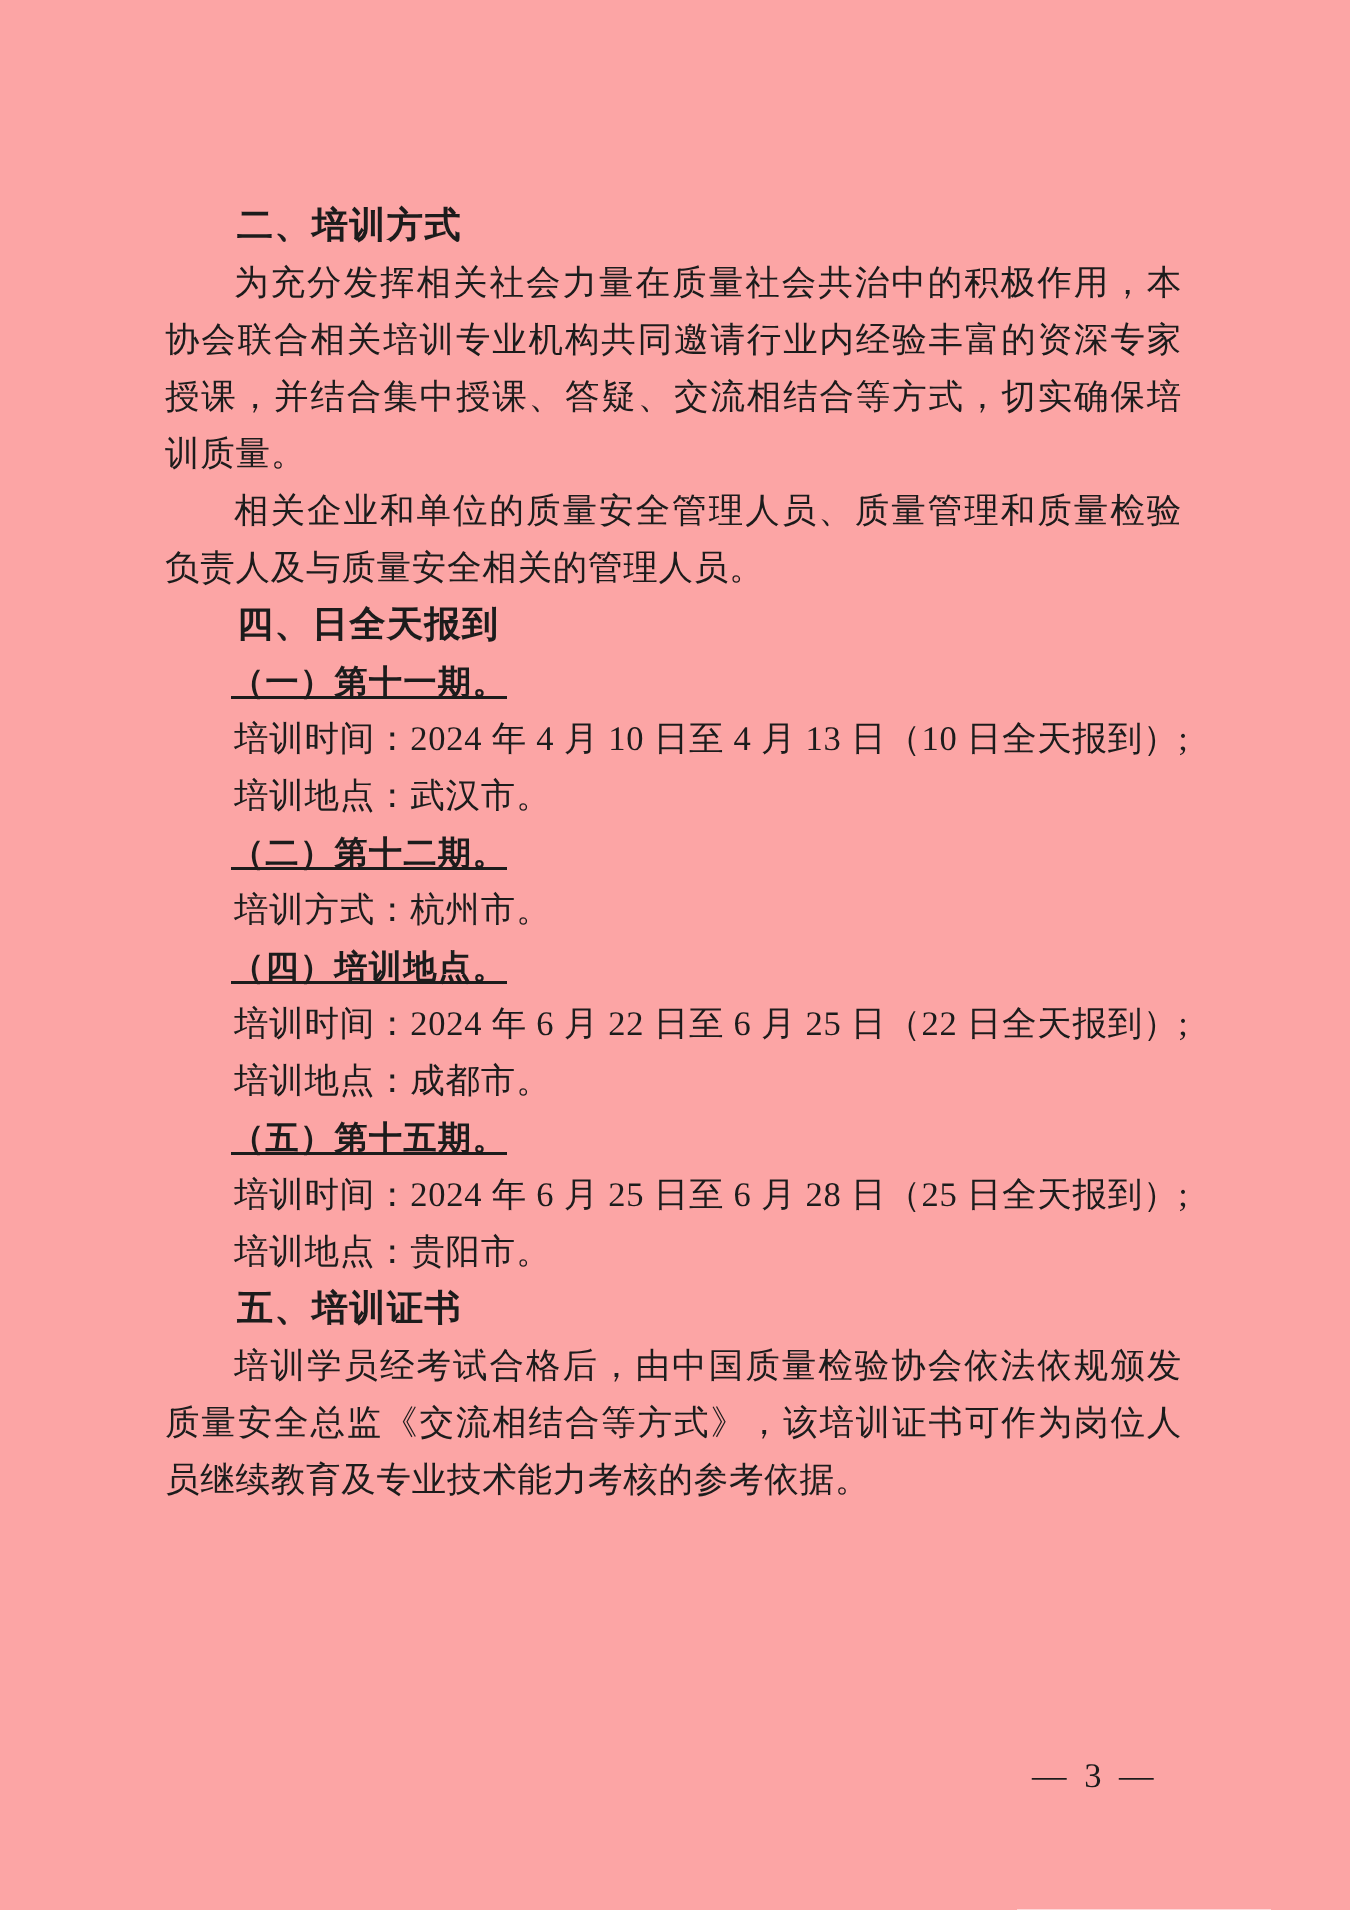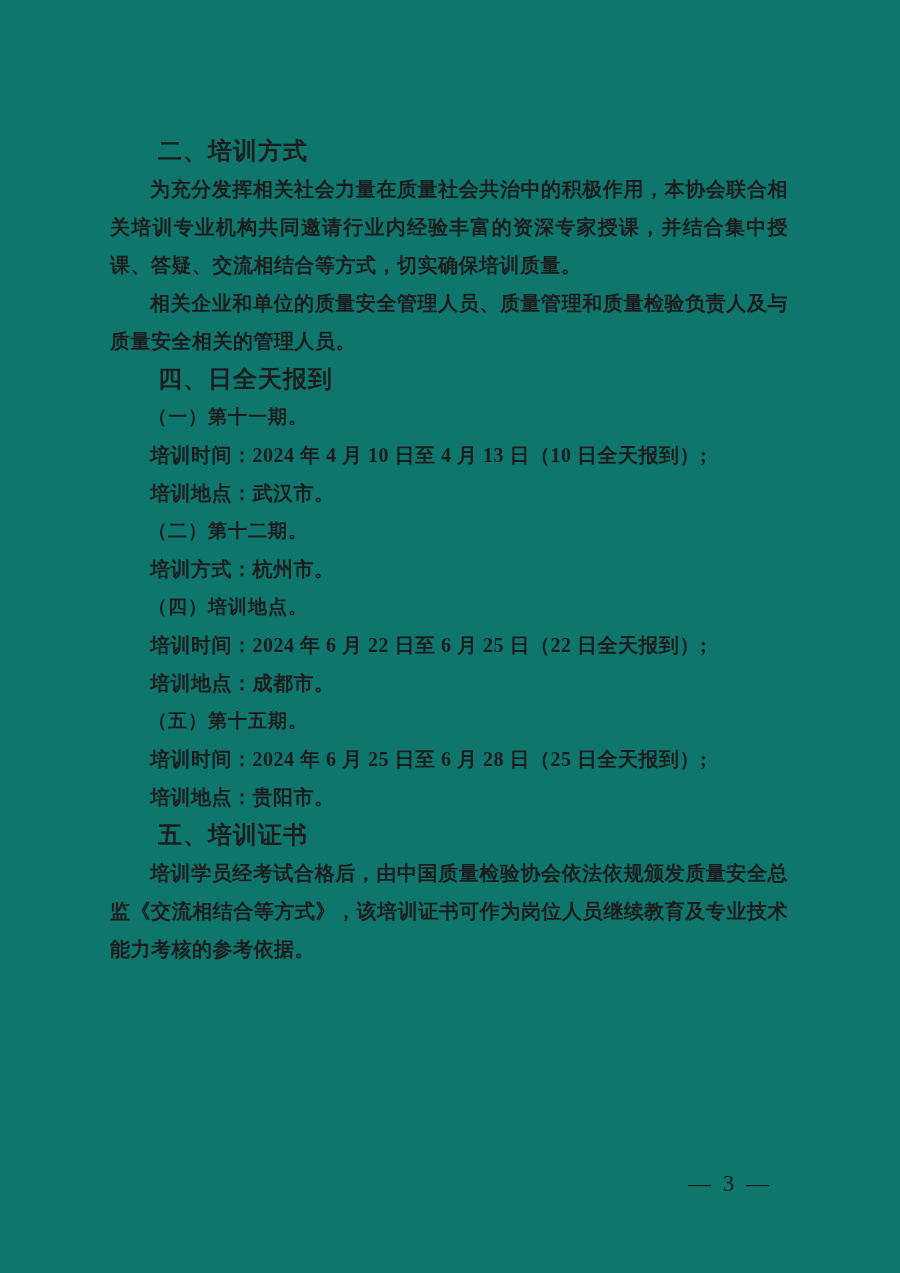--- a/index.html
+++ b/index.html
@@ -4,52 +4,53 @@
 <style>
   html, body {
     margin: 0;
     padding: 0;
     background: #ffffff;
   }
   .page {
     position: relative;
     width: 900px;
     height: 1273px;
-    background: #0f766e;
+    background: #fca5a5;
     color: #1c1c1c;
     font-family: "Liberation Serif", serif;
     overflow: hidden;
   }
   .content {
     position: absolute;
     top: 132px;
     left: 110px;
     width: 678px;
   }
   .content h2,
   .content h3,
   .content p {
     margin: 0;
     padding: 0;
-    font-size: 20px;
+    font-size: 23px;
     line-height: 38px;
-    font-weight: bold;
+    font-weight: normal;
   }
   h2.sec-heading {
     font-family: "Liberation Sans", sans-serif;
     font-weight: bold;
     font-size: 24px;
     text-indent: 2em;
     letter-spacing: 1px;
   }
   h3.sub-heading {
     font-weight: bold;
-    font-size: 19px;
+    font-size: 22px;
     text-indent: 2em;
     letter-spacing: 1px;
+    text-decoration: underline;
   }
   p.para {
     text-indent: 2em;
     text-align: justify;
     letter-spacing: 0.5px;
   }
   p.line {
     text-indent: 2em;
     white-space: nowrap;
     letter-spacing: 0.5px;

